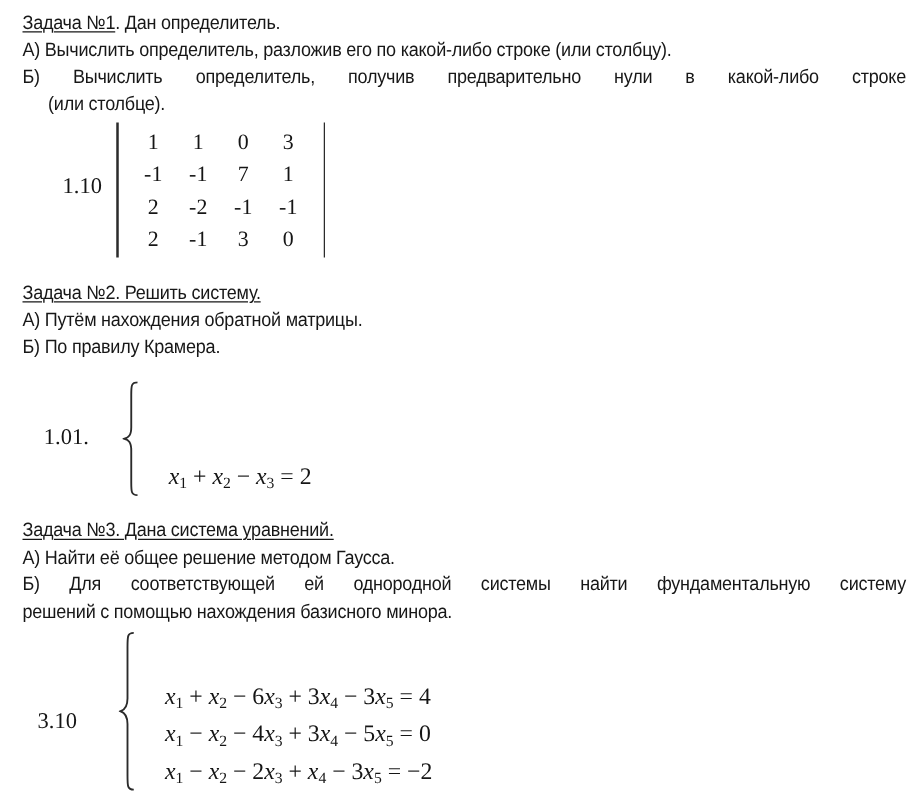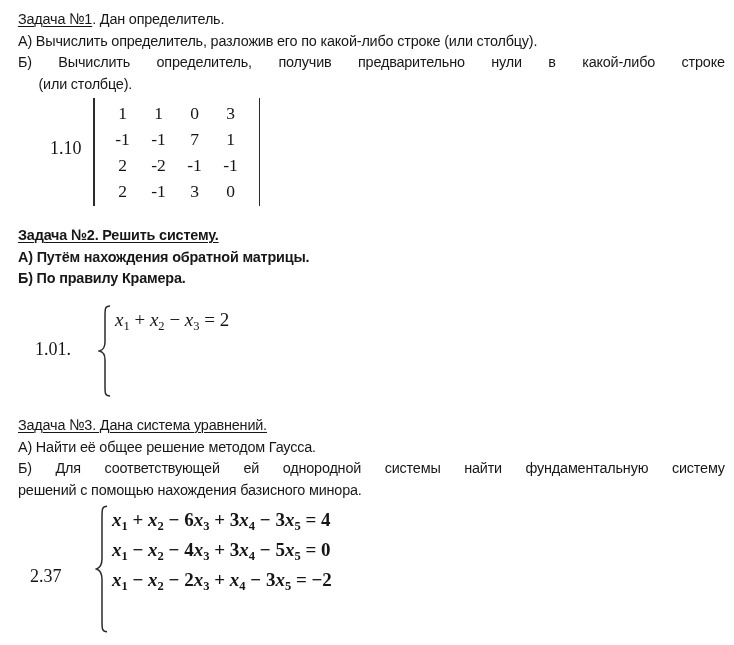--- a/index.html
+++ b/index.html
@@ -82,21 +82,22 @@
     font-size: 17.5px;
     line-height: 26px;
     text-align: center;
     color: #151515;
   }
 
   
   .system {
     position: absolute;
     display: flex;
-    align-items: flex-start;
+    align-items: flex-end;
+    gap: 20px;
   }
   .brace {
     position: relative;
     width: 14px;
     align-self: stretch;
     flex: 0 0 14px;
   }
   .brace svg { display: block; height: 100%; width: 14px; }
   .eqs {
     display: flex;
@@ -152,21 +153,21 @@
       <div class="cell">-1</div>
       <div class="cell">-1</div>
       <div class="cell">2</div>
       <div class="cell">-1</div>
       <div class="cell">3</div>
       <div class="cell">0</div>
     </div>
     <div class="bar"></div>
   </div>
 
-  <div class="block" style="top:224px;font-weight:bold;">
+  <div class="block" style="top:224px;">
     <div class="line"><span class="u">Задача №2.  Решить систему.</span><span></span></div>
     <div class="line">А) Путём нахождения обратной матрицы.</div>
     <div class="line">Б) По правилу Крамера.</div>
   </div>
 
   <div class="tag" style="left:35px; top:339px;">1.01.</div>
 
   <div class="system" style="left:98px; top:305px; height:92px;">
     <div class="brace">
       <svg viewBox="0 0 14 100" preserveAspectRatio="none" aria-hidden="true">
@@ -178,23 +179,23 @@
     </div>
   </div>
 
   <div class="block" style="top:414px;">
     <div class="line"><span class="u">Задача №3.  Дана система уравнений.</span><span></span></div>
     <div class="line">А) Найти её общее решение методом Гаусса.</div>
     <div class="line justify">Б) Для соответствующей ей однородной системы найти фундаментальную систему</div>
     <div class="line">решений с помощью нахождения базисного минора.</div>
   </div>
 
-  <div class="tag" style="left:30px; top:566px;">2.37</div>
-
-  <div class="system" style="left:95px; top:505px; height:128px;font-weight:bold;">
+  <div class="tag" style="left:30px; top:566px;">3.10</div>
+
+  <div class="system" style="left:95px; top:505px; height:128px;">
     <div class="brace">
       <svg viewBox="0 0 14 100" preserveAspectRatio="none" aria-hidden="true">
         <path d="M12 1 C7 1 7 3 7 10 L7 42 C7 47 5 49 1.5 50 C5 51 7 53 7 58 L7 90 C7 97 7 99 12 99" fill="none" stroke="#2b2b2b" stroke-width="1.5" vector-effect="non-scaling-stroke"></path>
       </svg>
     </div>
     <div class="eqs">
       <div class="eq"><span>x</span><sub>1</sub><span class="op"> + </span><span>x</span><sub>2</sub><span class="op"> − </span><span class="num">6</span><span>x</span><sub>3</sub><span class="op"> + </span><span class="num">3</span><span>x</span><sub>4</sub><span class="op"> − </span><span class="num">3</span><span>x</span><sub>5</sub><span class="rel"> = </span><span class="num">4</span></div>
       <div class="eq"><span>x</span><sub>1</sub><span class="op"> − </span><span>x</span><sub>2</sub><span class="op"> − </span><span class="num">4</span><span>x</span><sub>3</sub><span class="op"> + </span><span class="num">3</span><span>x</span><sub>4</sub><span class="op"> − </span><span class="num">5</span><span>x</span><sub>5</sub><span class="rel"> = </span><span class="num">0</span></div>
       <div class="eq"><span>x</span><sub>1</sub><span class="op"> − </span><span>x</span><sub>2</sub><span class="op"> − </span><span class="num">2</span><span>x</span><sub>3</sub><span class="op"> + </span><span>x</span><sub>4</sub><span class="op"> − </span><span class="num">3</span><span>x</span><sub>5</sub><span class="rel"> = </span><span class="num">−2</span></div>
     </div>

